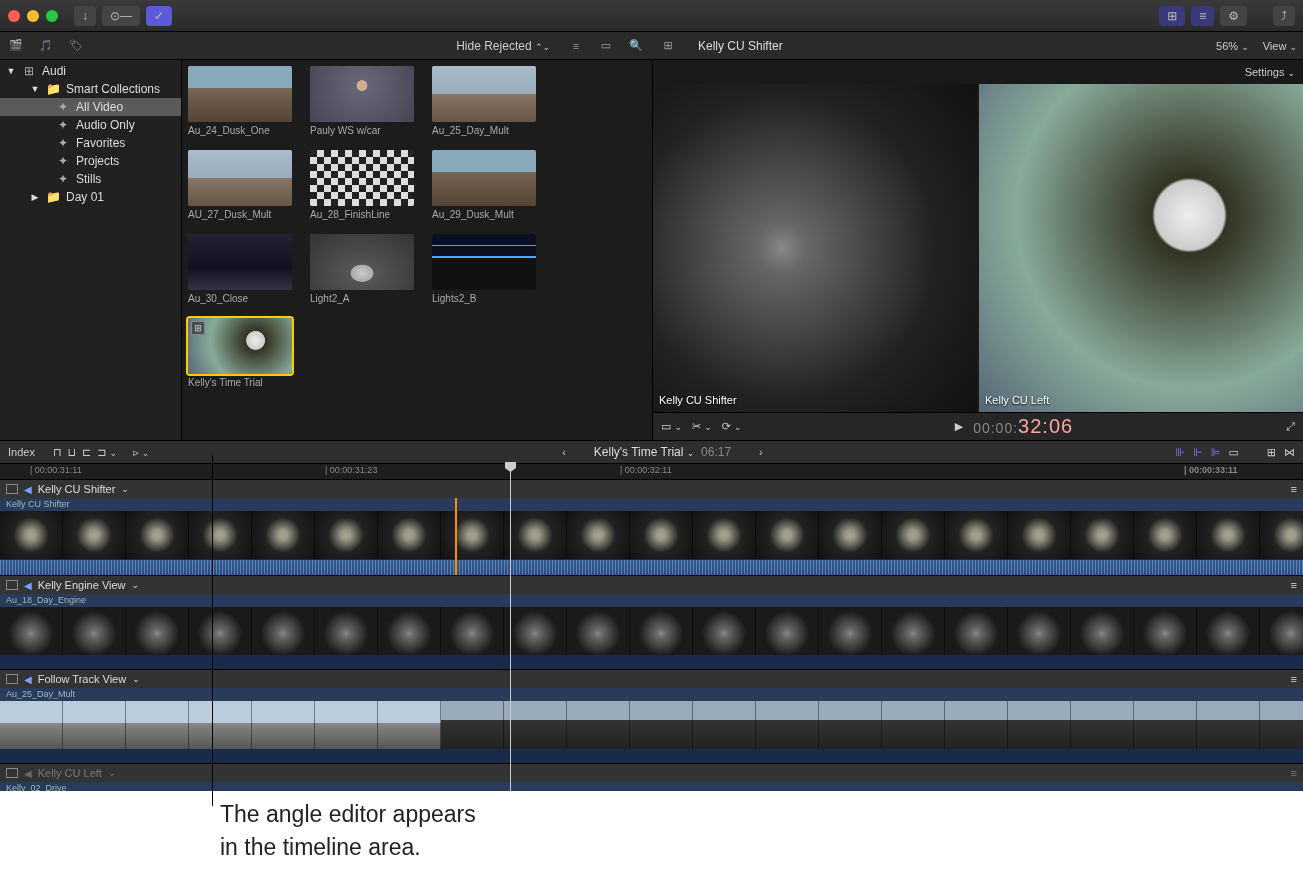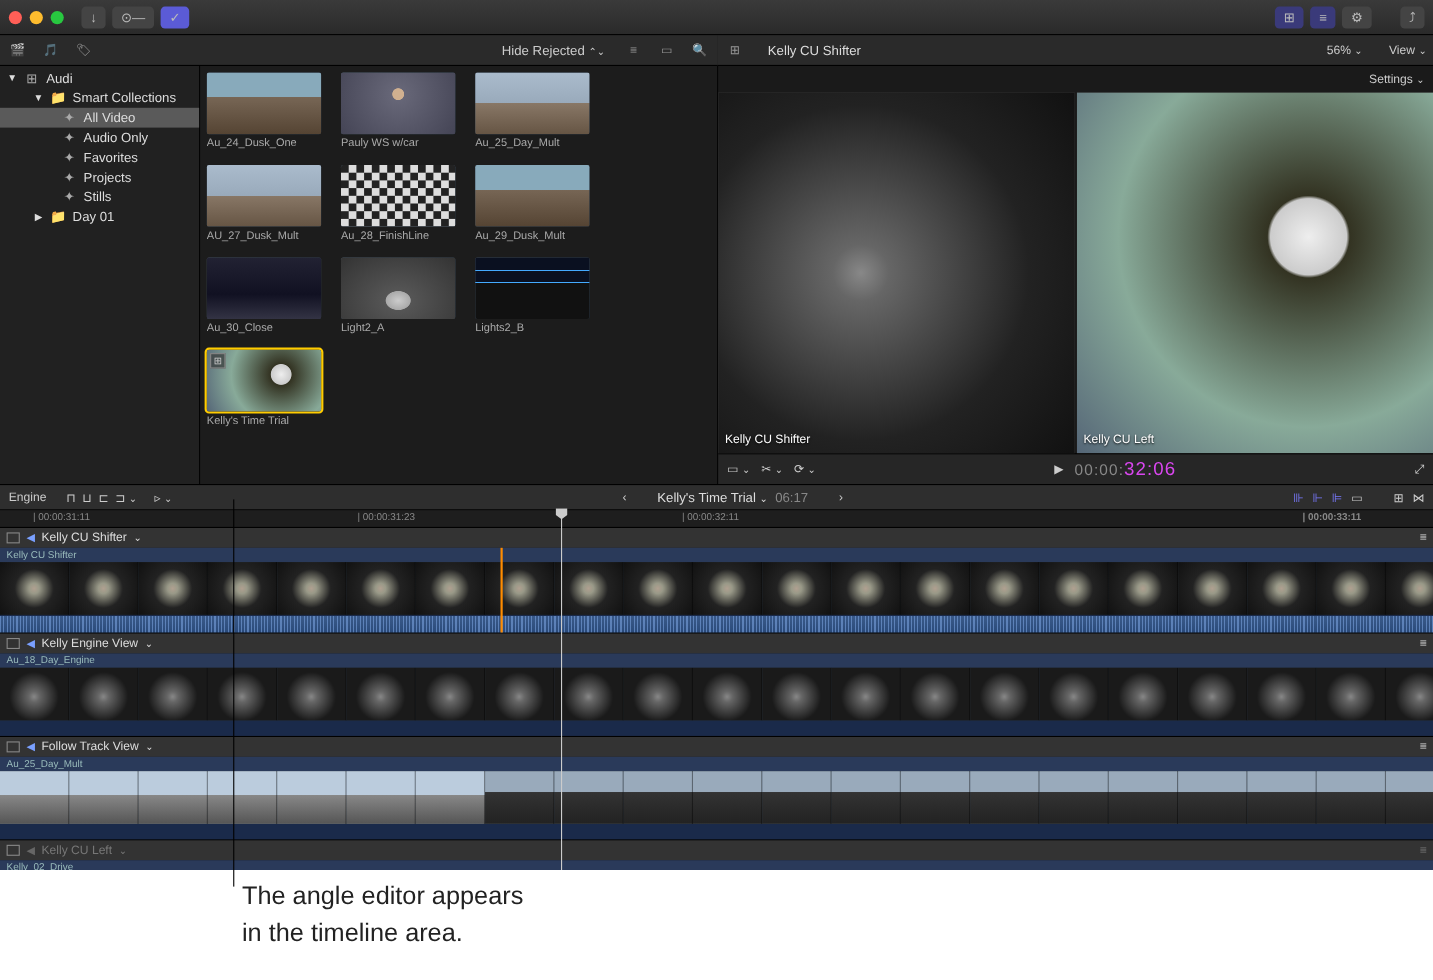--- a/index.html
+++ b/index.html
@@ -42,21 +42,21 @@
 .clip-label { margin-top: 3px; font-size: 10px; color: #aaa; white-space: nowrap; overflow: hidden; text-overflow: ellipsis; }
 .browser-status { height: 20px; background: #2a2a2a; text-align: center; font-size: 11px; color: #aaa; line-height: 20px; border-top: 1px solid #000; }
 
 .viewer { width: 650px; background: #1a1a1a; display: flex; flex-direction: column; }
 .viewer-sub { height: 24px; display: flex; justify-content: flex-end; padding: 0 8px; align-items: center; font-size: 11px; color: #ccc; }
 .viewer-body { flex: 1; display: flex; gap: 2px; padding: 0; }
 .vframe { flex: 1; background: #333; position: relative; overflow: hidden; }
 .vframe .lbl { position: absolute; bottom: 6px; left: 6px; color: #fff; font-size: 11px; font-weight: 500; text-shadow: 0 1px 2px #000; }
 .viewer-ctrl { height: 28px; background: #262626; display: flex; align-items: center; padding: 0 8px; gap: 10px; border-top: 1px solid #000; }
 .timecode { font-family: monospace; color: #888; font-size: 14px; letter-spacing: 1px; }
-.timecode .big { color: #d946ef; font-size: 17px; }
+.timecode .big { color: #fca5a5; font-size: 20px; }
 
 
 .tl-header { height: 24px; background: #2e2e2e; display: flex; align-items: center; padding: 0 8px; gap: 8px; border-top: 1px solid #000; border-bottom: 1px solid #000; }
 .tl-title { flex: 1; text-align: center; font-size: 12px; color: #ddd; }
 .tl-tools-r { display: flex; gap: 8px; }
 
 
 .ruler { height: 16px; background: #1e1e1e; display: flex; font-size: 9px; color: #888; border-bottom: 1px solid #000; position: relative; }
 .ruler-mark { position: absolute; top: 1px; }
 .playhead { position: absolute; top: 0; width: 1px; background: #ccc; z-index: 50; }
@@ -132,21 +132,21 @@
       <span class="tool-icon gray">🏷</span>
       <span class="hide-rejected"><span>Hide Rejected</span> <span class="chev">⌃⌄</span></span>
       <span class="tool-icon gray">≡</span>
       <span class="tool-icon gray">▭</span>
       <span class="tool-icon gray">🔍</span>
     </div>
     <div class="toolbar" style="flex:1;">
       <span class="tool-icon gray">⊞</span>
       <span class="viewer-title">Kelly CU Shifter</span>
       <span><span>56%</span> <span class="chev">⌄</span></span>
-      <span style="margin-left:14px"><span>View</span> <span class="chev">⌄</span></span>
+      <span style="margin-left:4px"><span>View</span> <span class="chev">⌄</span></span>
     </div>
   </div>
 
   <div class="main">
 
     <div class="sidebar" id="sidebar">
         <div class="sb-item root">
           <span class="disc">▼</span>
           <span class="sb-icon">⊞</span>
           <span>Audi</span>
@@ -275,21 +275,21 @@
         <span style="flex:1"></span>
         <span>▶</span>
         <span class="timecode"><span>00:00:</span><span class="big">32:06</span></span>
         <span style="flex:1"></span>
         <span>⤢</span>
       </div>
     </div>
   </div>
 
   <div class="tl-header">
-    <span>Engine</span>
+    <span>Index</span>
     <span style="margin-left:10px;display:flex;gap:6px;">
       <span>⊓</span>
       <span>⊔</span>
       <span>⊏</span>
       <span>⊐ <span class="chev">⌄</span></span>
       <span style="margin-left:10px">▹ <span class="chev">⌄</span></span>
     </span>
     <span style="margin-left:auto">‹</span>
     <span class="tl-title" style="flex:0 0 auto;margin:0 20px;"><span>Kelly's Time Trial</span> <span class="chev">⌄</span>&nbsp;&nbsp;<span style="color:#888">06:17</span></span>
     <span style="margin-right:auto">›</span>

